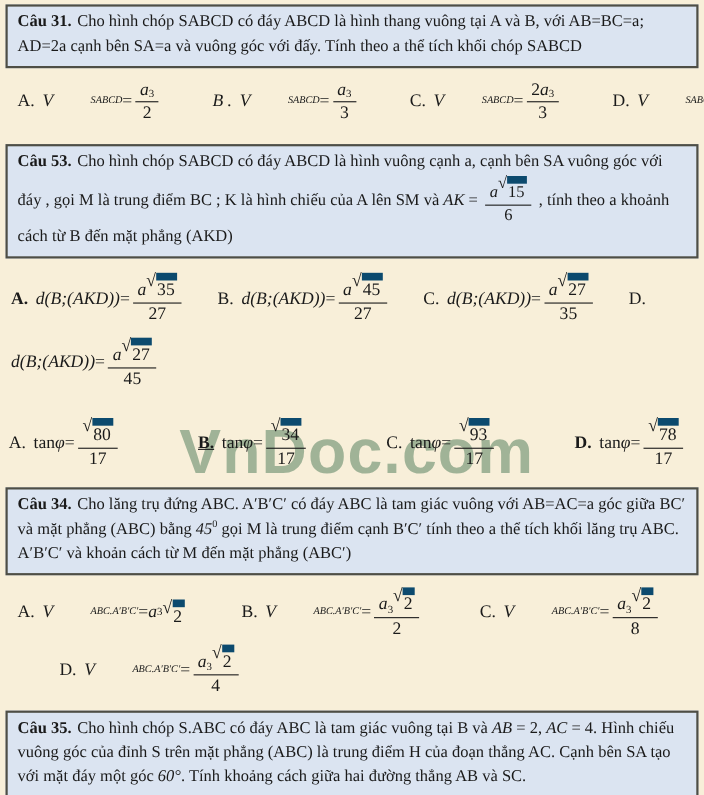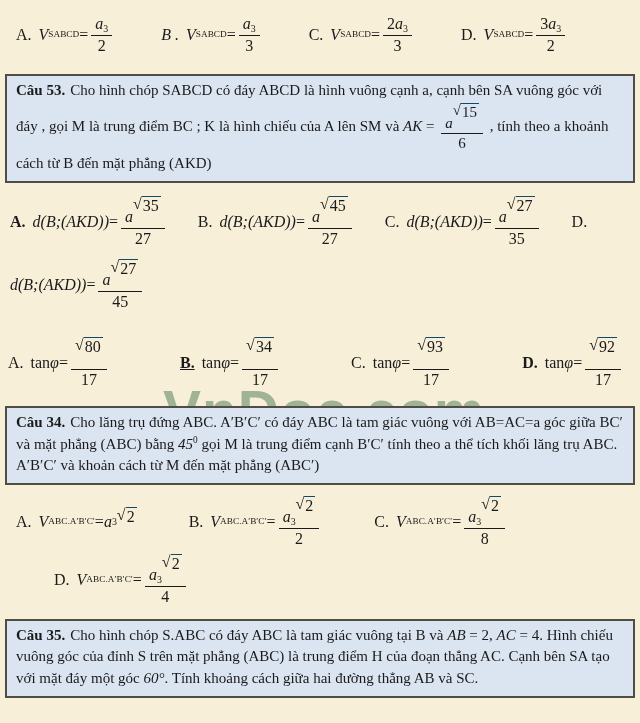--- a/index.html
+++ b/index.html
@@ -24,31 +24,31 @@
   .q-label{margin-right:5px;}
   .opt-area{padding:9px 10px 4px 14px;font-size:16px;}
   .opt-row{display:flex;align-items:center;flex-wrap:nowrap;}
   .opt{display:inline-flex;align-items:center;white-space:nowrap;}
   .opt-label{margin-right:7px;}
   .opt-label.b{font-weight:bold;}
   .opt-label.u{text-decoration:underline;}
   .opt-label.i{font-style:italic;}
   .opt-math{display:inline-flex;align-items:center;}
   .m-var{font-style:italic;}
-  sub.m-sub{font-size:.58em;line-height:1;}
+  sub.m-sub{font-size:.58em;font-style:italic;line-height:1;margin-left:34px;}
   sup.m-sup{font-size:.62em;line-height:1;}
   .m-frac{
     display:inline-flex;flex-direction:column;align-items:center;
     vertical-align:middle;margin:0 3px;line-height:1.18;text-align:center;
   }
   .m-num{border-bottom:1px solid #1a1a1a;padding:1px 4px 1px;display:inline-flex;align-items:flex-end;}
   .m-den{padding-top:1px;}
   .m-sqrt{display:inline-flex;align-items:flex-start;}
   .m-rad{font-style:normal;line-height:1.05;}
-  .m-radicand{border-top:1px solid #0c4a6e;padding:0 2px 11px 1px;font-style:normal;}
+  .m-radicand{border-top:7px solid #0c4a6e;padding:0 2px 0 1px;font-style:normal;}
   .m-num .m-var,.m-den .m-var{font-style:italic;}
   
   .q0 .opt-area{padding:10px 10px 10px 16px;}
   .q0 .opt-row{gap:46px;}
   .q1 .opt-area{padding:12px 10px 6px 10px;}
   .q1 .opt-row.r0{gap:30px;}
   .q1 .opt-row.r1{margin-top:10px;}
   .q2 .opt-area{padding:10px 16px 8px 8px;}
   .q2 .opt-row{justify-content:space-between;}
   .q3 .opt-area{padding:10px 10px 4px 16px;}
@@ -56,20 +56,21 @@
   .q3 .opt-row.r1{padding-left:38px;margin-top:4px;}
   .q4{margin-bottom:0;}
 </style>
 </head>
 <body>
 
 <div class="page">
   <div class="watermark">VnDoc.com</div>
   <div id="questions-root">
       <section class="question q0">
+        <div class="q-box"><strong class="q-label">Câu 31.</strong><span class="q-text"><span class="m-txt">Cho hình chóp SABCD  có đáy ABCD là hình thang vuông tại A và B,   với AB=BC=a; AD=2a  cạnh bên SA=a và vuông góc với đấy. Tính theo a thể tích khối chóp SABCD</span></span></div>
         <div class="opt-area">
           <div class="opt-row r0">
             <span class="opt">
               <span class="opt-label">A.</span>
               <span class="opt-math">
                 <span class="m-var">V</span>
                 <sub class="m-sub">SABCD</sub>
                 <span class="m-txt"> = </span>
                 <span class="m-frac">
                   <span class="m-num">
@@ -275,21 +276,21 @@
             <span class="opt">
               <span class="opt-label b">D.</span>
               <span class="opt-math">
                 <span class="m-txt">tan </span>
                 <span class="m-var">φ</span>
                 <span class="m-txt"> = </span>
                 <span class="m-frac">
                   <span class="m-num">
                     <span class="m-sqrt">
                       <span class="m-rad">√</span>
-                      <span class="m-radicand">92</span>
+                      <span class="m-radicand">78</span>
                     </span>
                   </span>
                   <span class="m-den"><span class="m-txt">17</span></span>
                 </span>
               </span>
             </span>
           </div>
         </div>
       </section>
       <section class="question q3">

